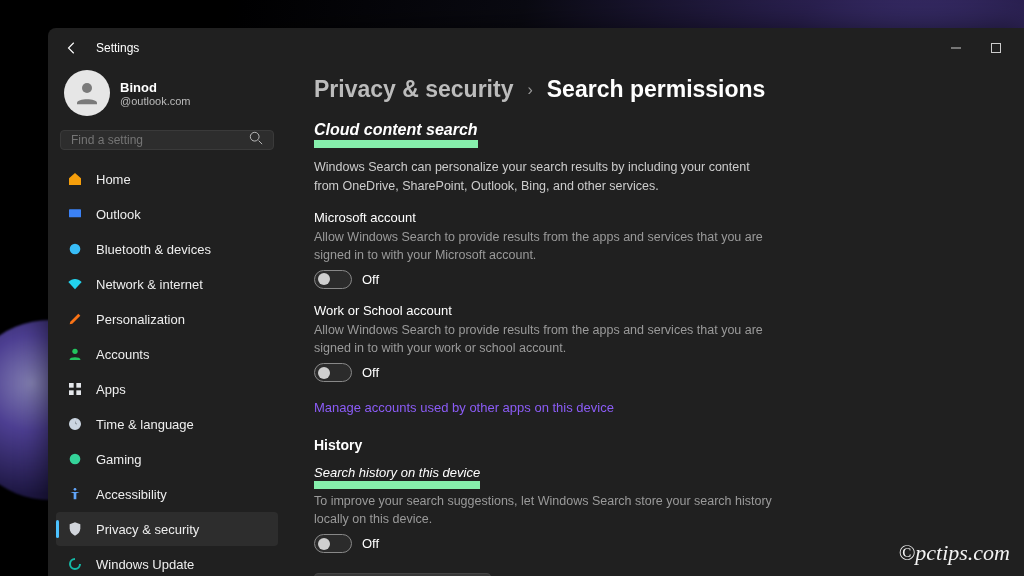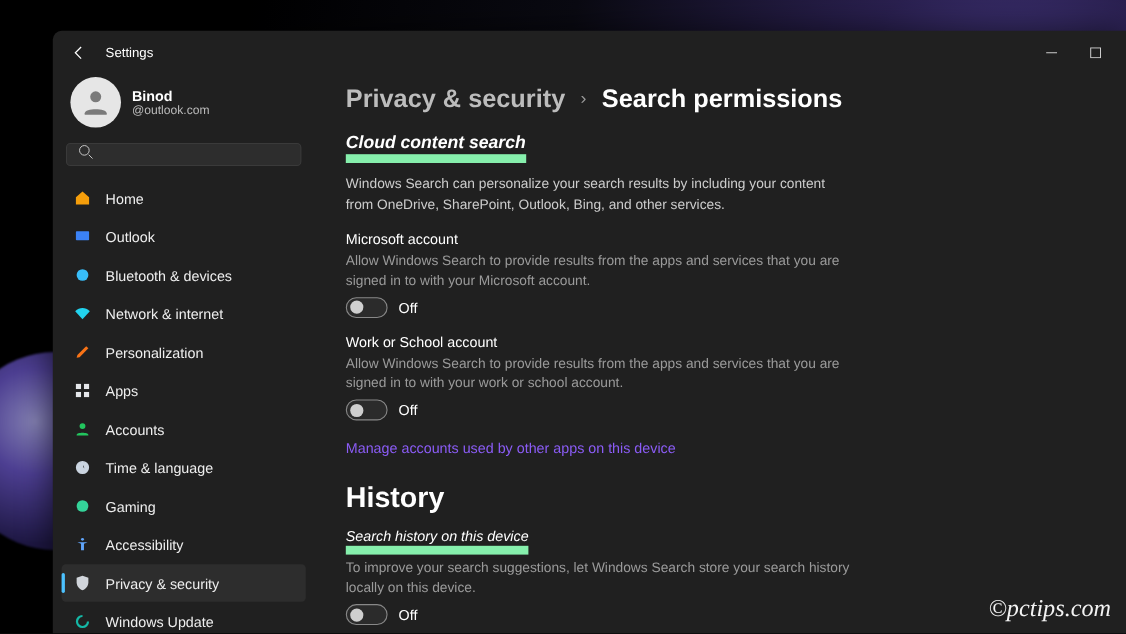--- a/index.html
+++ b/index.html
@@ -81,21 +81,21 @@
   .toggle {
     width:38px; height:19px; border-radius:10px; border:1px solid #888; background:#2b2b2b;
     position:relative;
   }
   .toggle::after {
     content:""; position:absolute; left:3px; top:2.5px; width:12px; height:12px;
     border-radius:50%; background:#cfcfcf;
   }
   .toggle-label { font-size:13px; }
   .link { font-size:13px; color:#8b5cf6; margin: 4px 0 22px 0; display:inline-block; }
-  .h2 { font-size:26px; font-weight:600; margin-bottom:12px; }
+  .h2 { font-size:14px; font-weight:600; margin-bottom:12px; }
   .btn {
     display:inline-block; background:#373737; border:1px solid #444; border-radius:4px;
     padding:7px 12px; font-size:12.5px; color:#fff; margin-top:6px;
   }
   .watermark {
     position:absolute; right:14px; bottom:10px; font-size:22px; font-style:italic;
     color:#fff; font-family: Georgia, serif; opacity:.95;
   }
   
   .ic-home{fill:#f59e0b} .ic-system{fill:#3b82f6} .ic-bt{fill:#38bdf8} .ic-net{fill:#22d3ee}
@@ -137,20 +137,21 @@
               <path d="M4 20c0-4 16-4 16 0v1H4z"></path>
             </svg>
         </div>
         <div>
           <div class="name">Binod</div>
           <div class="email">@outlook.com</div>
         </div>
       </div>
 
       <div class="searchbox">
+        <input placeholder="Find a setting" style="">
         <span class="sicon">
           <svg width="14" height="14" viewBox="0 0 16 16">
               <circle cx="6.5" cy="6.5" r="5" stroke="#ccc" fill="none"></circle>
               <path d="m11 11 4 4" stroke="#ccc"></path>
             </svg>
         </span>
       </div>
 
       <div class="nav">
         <div class="nav-item">
@@ -189,36 +190,36 @@
           <span class="nav-icon">
               <svg viewBox="0 0 24 24" width="16" height="16">
                 <path class="ic-pers" d="M4 20l4-1 12-12-3-3L5 16z"></path>
               </svg>
             </span>
           <span>Personalization</span>
         </div>
         <div class="nav-item">
           <span class="nav-icon">
               <svg viewBox="0 0 24 24" width="16" height="16">
+                <circle class="ic-acc" cx="12" cy="8" r="4"></circle>
+                <path class="ic-acc" d="M4 20c0-4 16-4 16 0v1H4z"></path>
+              </svg>
+            </span>
+          <span>Accounts</span>
+        </div>
+        <div class="nav-item">
+          <span class="nav-icon">
+              <svg viewBox="0 0 24 24" width="16" height="16">
                 <rect class="ic-apps" x="3" y="3" width="7" height="7"></rect>
                 <rect class="ic-apps" x="14" y="3" width="7" height="7"></rect>
                 <rect class="ic-apps" x="3" y="14" width="7" height="7"></rect>
                 <rect class="ic-apps" x="14" y="14" width="7" height="7"></rect>
               </svg>
             </span>
           <span>Apps</span>
-        </div>
-        <div class="nav-item">
-          <span class="nav-icon">
-              <svg viewBox="0 0 24 24" width="16" height="16">
-                <circle class="ic-acc" cx="12" cy="8" r="4"></circle>
-                <path class="ic-acc" d="M4 20c0-4 16-4 16 0v1H4z"></path>
-              </svg>
-            </span>
-          <span>Accounts</span>
         </div>
         <div class="nav-item">
           <span class="nav-icon">
               <svg viewBox="0 0 24 24" width="16" height="16">
                 <circle class="ic-time" cx="12" cy="12" r="8" fill="none" stroke="#cbd5e1" stroke-width="2"></circle>
                 <path stroke="#cbd5e1" stroke-width="2" d="M12 7v5l3 2"></path>
               </svg>
             </span>
           <span>Time &amp; language</span>
         </div>

